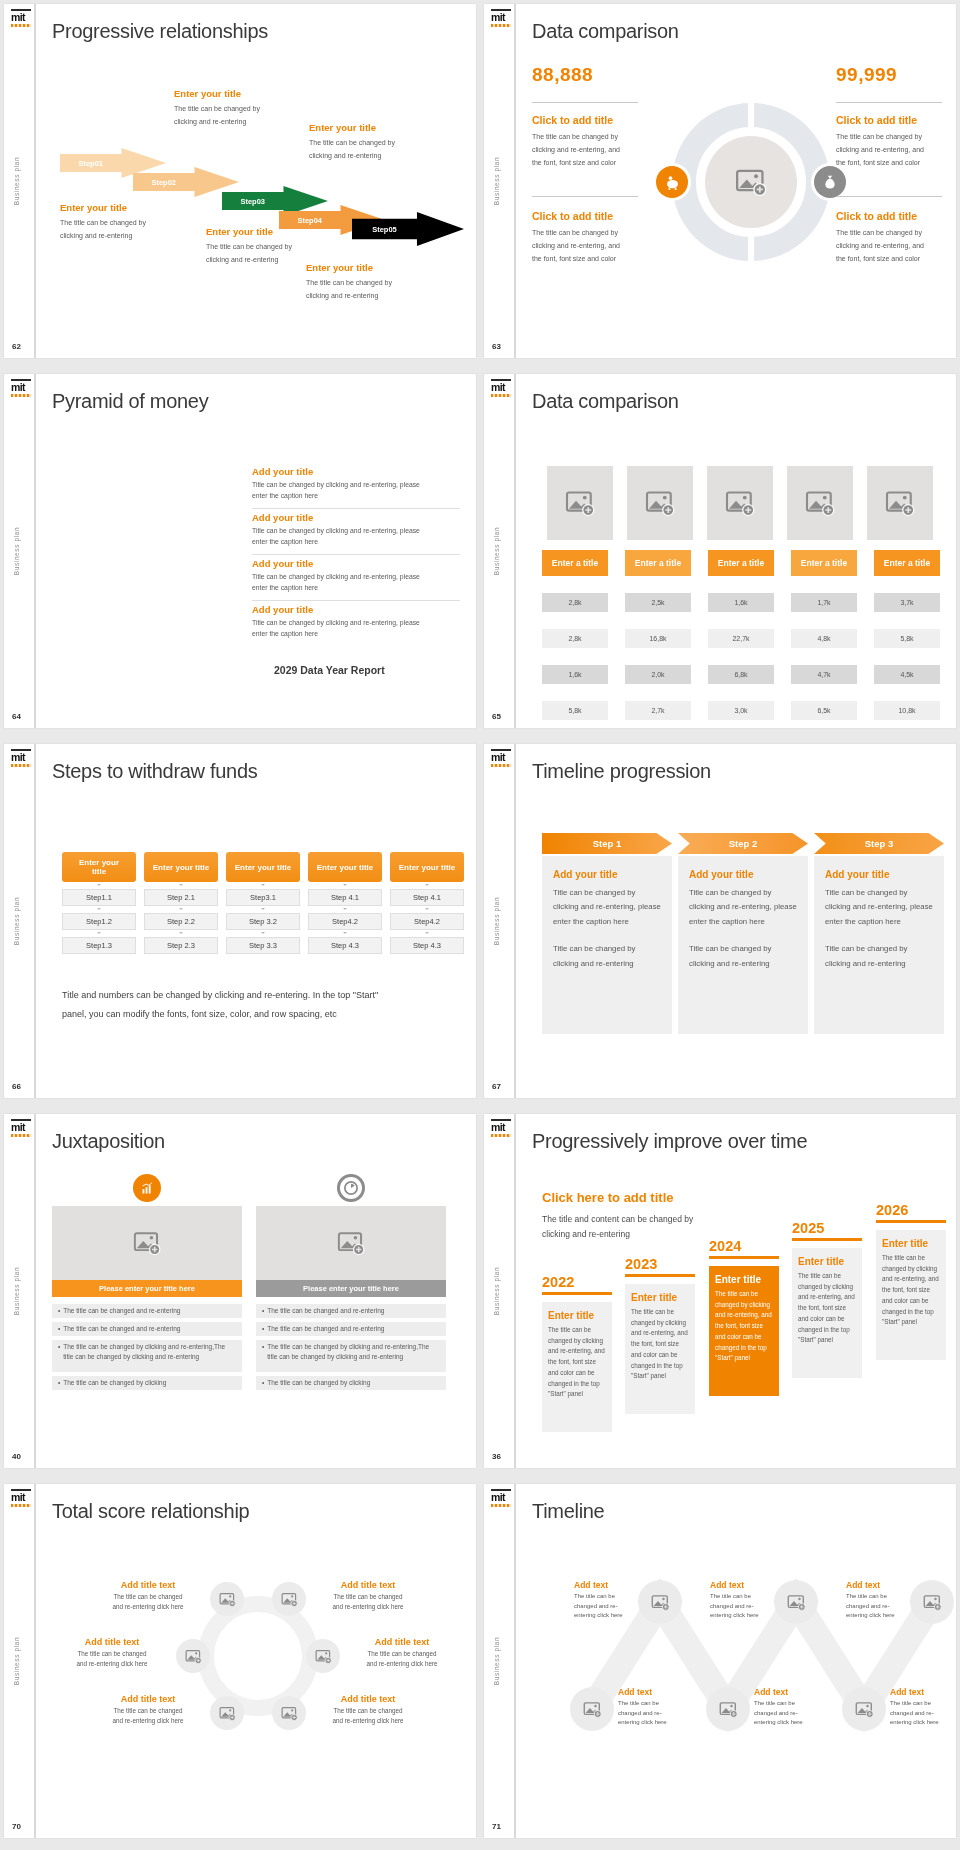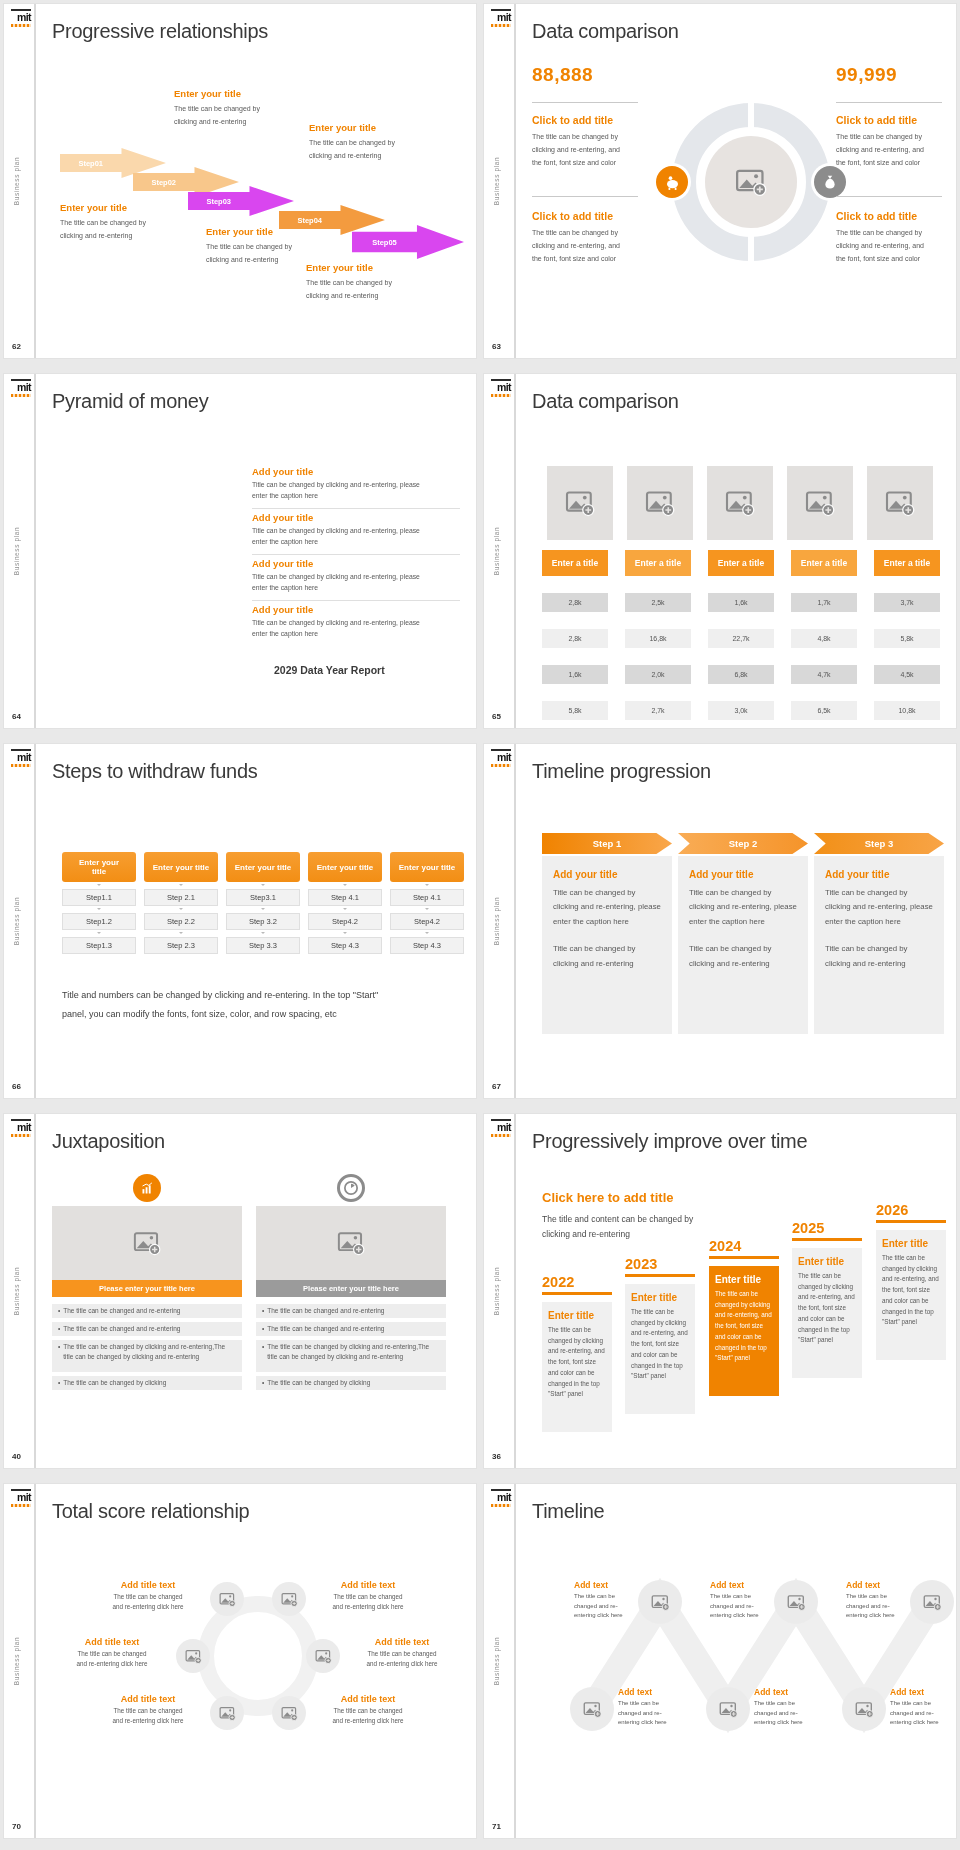--- a/index.html
+++ b/index.html
@@ -1,21 +1,21 @@
 <!DOCTYPE html>
 <html><head>
 <meta charset="utf-8">
 <style>
   html,body{margin:0;padding:0;background:#E9E9E9;}
   body{font-family:"Liberation Sans",sans-serif;}
   .grid{width:960px;height:1850px;display:grid;grid-template-columns:472px 472px;grid-template-rows:repeat(5,354px);gap:16px 8px;padding:4px;box-sizing:border-box;}
   .slide{position:relative;background:#fff;outline:1px solid #E2E2E2;overflow:hidden;}
   .rail{position:absolute;left:0;top:0;bottom:0;width:30px;border-right:2px solid #D9D9D9;}
   .logo{position:absolute;top:5px;left:7px;width:20px;}
-  .logo .lg{display:block;font-size:10.5px;font-weight:bold;color:#111;letter-spacing:-.6px;border-top:2px solid #2B2B2B;line-height:1.15;text-align:right;}
+  .logo .lg{display:block;font-size:10.5px;font-weight:bold;color:#111;letter-spacing:-.6px;border-top:2px solid #2B2B2B;line-height:1.15;}
   .logo .sub{height:3px;margin-top:1px;background:repeating-linear-gradient(90deg,#F08300 0 2px,rgba(240,131,0,.25) 2px 4px);}
   .vlabel{position:absolute;left:9px;top:50%;transform:translateY(-50%) rotate(180deg);writing-mode:vertical-rl;font-size:6.5px;color:#8F8F8F;letter-spacing:.6px;}
   .pagenum{position:absolute;left:8px;bottom:7px;font-size:8px;font-weight:bold;color:#2F2F2F;}
   .stitle{position:absolute;left:48px;top:16px;font-size:20px;font-weight:400;color:#3A3A3A;letter-spacing:-.3px;}
   .abs{position:absolute;}
   
   .arr{position:absolute;width:106px;height:30px;clip-path:polygon(0 20%,58% 20%,58% 0,100% 50%,58% 100%,58% 80%,0 80%);}
   .arr span{position:absolute;left:0;width:58%;top:0;bottom:0;display:flex;align-items:center;justify-content:center;color:#fff;font-size:7.5px;font-weight:bold;}
   .tb{position:absolute;width:150px;}
   .tb .t{font-size:9.5px;font-weight:bold;color:#F08300;margin:0 0 3px;}
@@ -132,27 +132,27 @@
       <div class="vlabel">Business plan</div>
       <div class="pagenum">62</div>
     </div>
     <div class="stitle">Progressive relationships</div>
     <div class="arr" style="left:56px;top:144px;background:#FAD8AC;z-index:1">
         <span>Step01</span>
       </div>
     <div class="arr" style="left:129px;top:163px;background:#F8C78B;z-index:2">
         <span>Step02</span>
       </div>
-    <div class="arr" style="left:184px;top:182px;background:#d946ef;z-index:3">
+    <div class="arr" style="left:218px;top:182px;background:#15803d;z-index:3">
         <span>Step03</span>
       </div>
     <div class="arr" style="left:275px;top:201px;background:#F39B3F;z-index:4">
         <span>Step04</span>
       </div>
-    <div class="arr" style="left:348px;top:221px;width:112px;height:34px;background:#d946ef;z-index:5">
+    <div class="arr" style="left:348px;top:208px;width:112px;height:34px;background:#000000;z-index:5">
         <span>Step05</span>
       </div>
     <div class="tb" style="left:170px;top:84px">
       <div class="t">Enter your title</div>
       <div class="c"><span>The title can be changed by</span><br><span>clicking and re-entering</span></div>
     </div>
     <div class="tb" style="left:305px;top:118px">
       <div class="t">Enter your title</div>
       <div class="c"><span>The title can be changed by</span><br><span>clicking and re-entering</span></div>
     </div>

